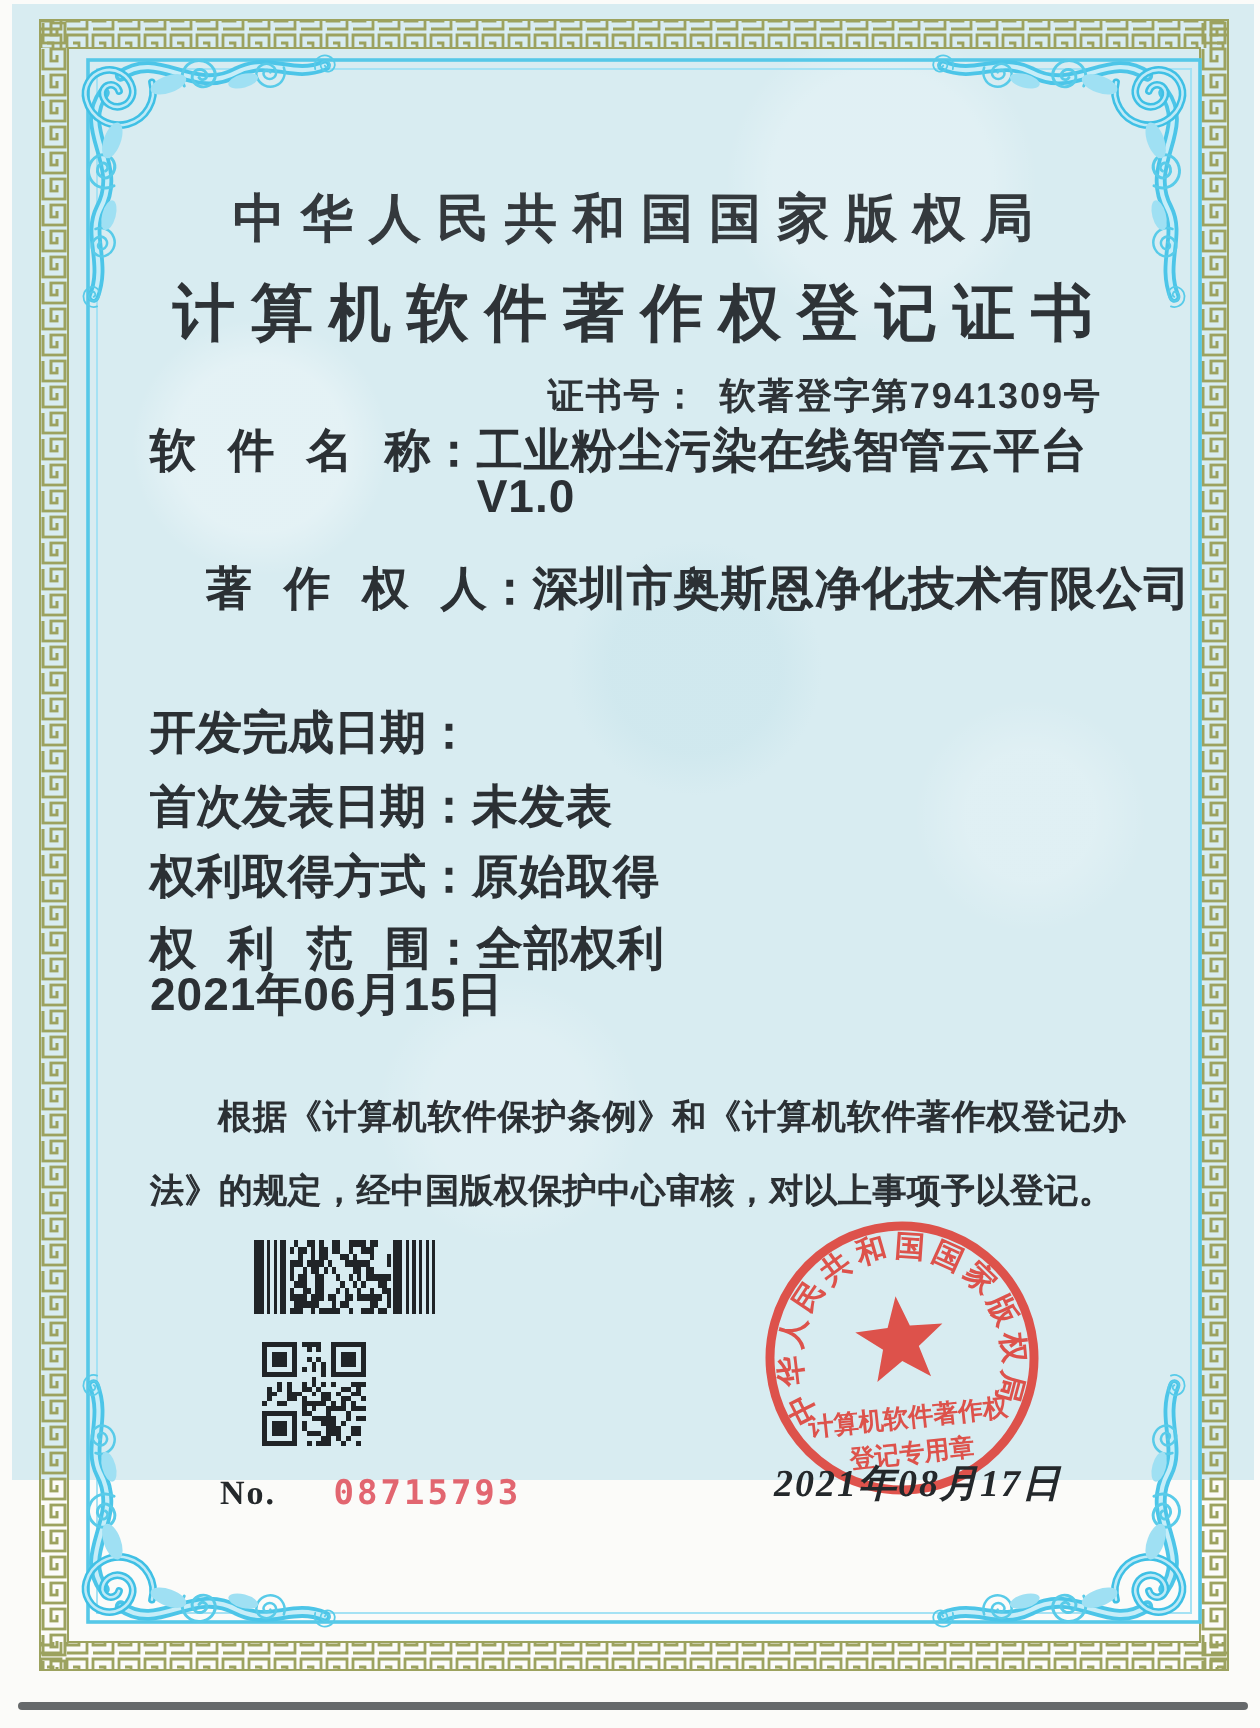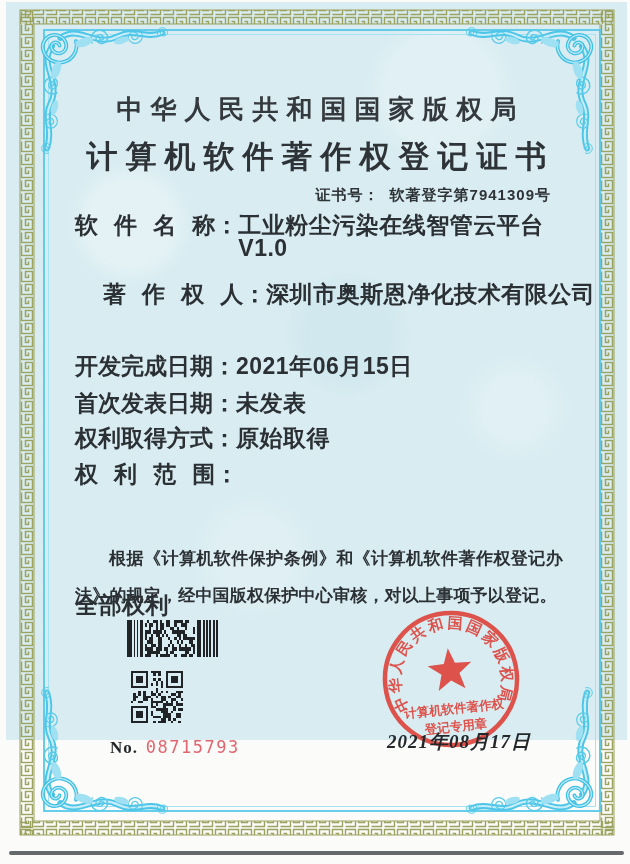--- a/index.html
+++ b/index.html
@@ -29,42 +29,42 @@
     font-family:"Liberation Serif",serif;font-weight:700;
     font-size:26px;letter-spacing:8px;text-indent:8px;color:#34393d;
   }
   .cert-title{
     position:absolute;left:0;top:134px;width:621px;text-align:center;
     font-family:"Liberation Serif",serif;font-weight:800;
     font-size:31px;letter-spacing:8px;text-indent:8px;color:#2e3337;
   }
   .certno{
     position:absolute;top:184px;right:76px;
-    font-size:15px;font-weight:700;color:#2e3337;letter-spacing:1px;
+    font-size:18px;font-weight:700;color:#2e3337;letter-spacing:1px;
   }
   .certno .certno-value{margin-left:10px;}
   .row{
     position:absolute;left:69px;display:flex;align-items:flex-start;
     font-size:23px;font-weight:700;color:#2b3034;line-height:23px;
   }
   .row .lbl{flex:0 0 131px;white-space:pre;}
   .row .val{flex:0 0 auto;letter-spacing:.5px;}
   .row .val .v2{display:block;}
-  .r0{top:212px;} .r1{top:281px;margin-left:28px;} .r2{top:353px;} .r3{top:390px;}
-  .r4{top:425px;} .r5{top:461px;flex-direction:column;} .r6{top:497px;}
+  .r0{top:212px;} .r1{top:281px;margin-left:28px;} .r2{top:353px;flex-direction:column;} .r3{top:390px;}
+  .r4{top:425px;} .r5{top:461px;} .r6{top:497px;}
   .statement{
     position:absolute;left:69px;top:538px;width:488px;
     font-size:17px;font-weight:600;color:#2b3034;
     line-height:37px;text-indent:2em;text-align:justify;letter-spacing:.2px;
   }
   .barcode{position:absolute;left:121px;top:618px;width:92px;height:37px;}
   .qrcode{position:absolute;left:125px;top:669px;width:52px;height:52px;}
   .serial{position:absolute;left:104px;top:735px;font-size:17px;}
   .serial .no{font-family:"Liberation Serif",serif;font-weight:700;color:#24282b;letter-spacing:1px;}
-  .serial .num{font-family:"DejaVu Sans Mono",monospace;font-weight:400;color:#e26670;letter-spacing:1.5px;margin-left:3px;}
+  .serial .num{font-family:"DejaVu Sans Mono",monospace;font-weight:700;color:#e26670;letter-spacing:1.5px;margin-left:24px;}
   .seal{position:absolute;left:365px;top:597px;width:160px;height:160px;opacity:.92;}
   .issue-date{
     position:absolute;left:381px;top:727px;
     font-family:"Liberation Serif",serif;font-weight:700;
     font-size:19px;color:#24282b;letter-spacing:1px;font-style:italic;
   }
 </style>
 </head>
 <body>
 

